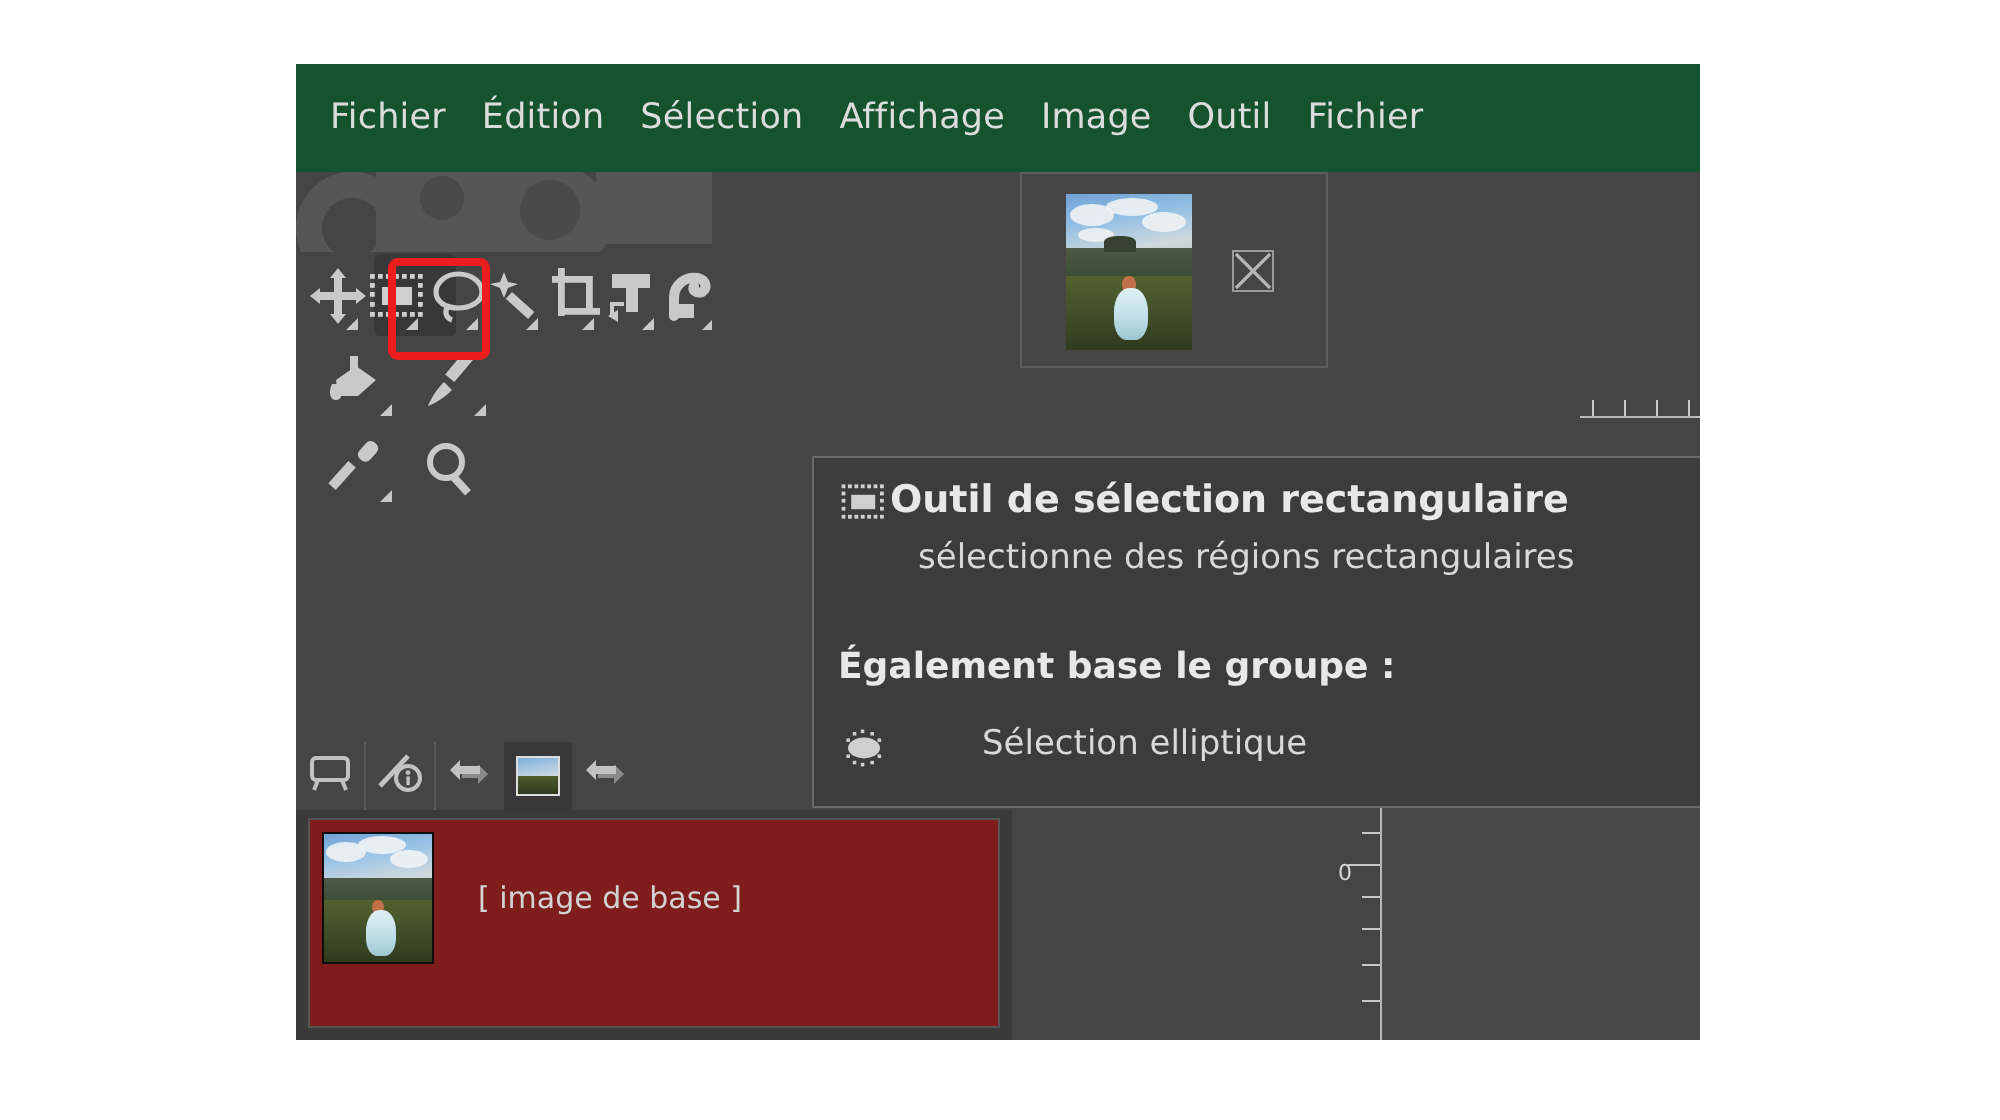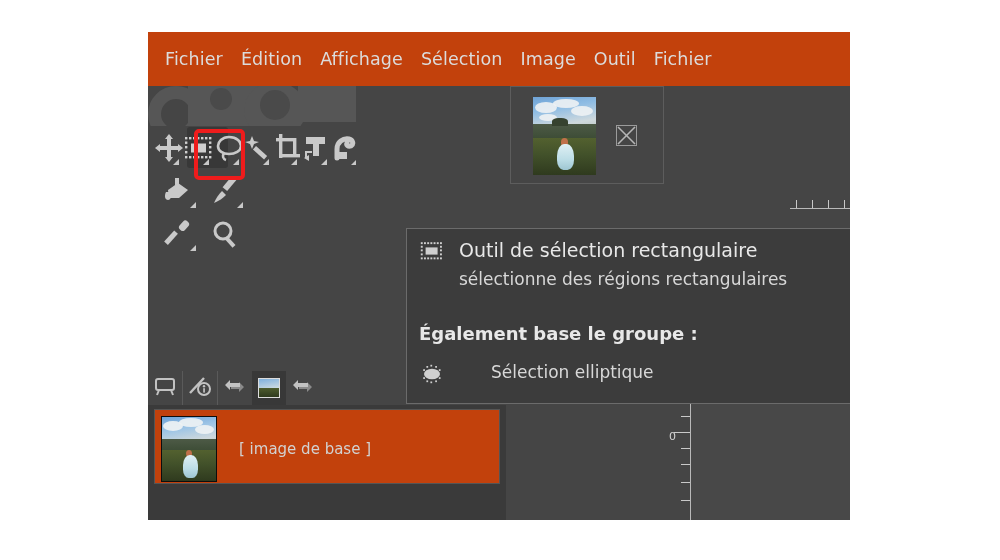--- a/index.html
+++ b/index.html
@@ -25,21 +25,21 @@
     background: #454545;
     overflow: hidden;
   }
 
   
   .menubar {
     position: absolute;
     left: 0; top: 0;
     width: 100%;
     height: 54px;
-    background: #c2410c;
+    background: #14532d;
     display: flex;
     align-items: center;
     padding-left: 8px;
     box-sizing: border-box;
   }
   .menu-item {
     color: #dcdcdc;
     font-size: 17.5px;
     padding: 2px 9px;
     white-space: nowrap;
@@ -310,22 +310,22 @@
   }
   .dock-collapse .carat {
     width: 0; height: 0;
     border-top: 5px solid transparent;
     border-bottom: 5px solid transparent;
     border-right: 6px solid #cfcfcf;
   }
   .history-list {
     position: absolute;
     left: 6px; top: 38px;
-    width: 346px; height: 75px;
-    background: #c2410c;
+    width: 346px; height: 105px;
+    background: #7f1d1d;
     border: 1px solid #555;
     box-sizing: border-box;
   }
   .history-row {
     display: flex;
     align-items: center;
     padding: 6px 0 0 6px;
   }
   .history-row .hthumb {
     width: 54px; height: 64px;
@@ -393,22 +393,21 @@
     display: flex;
     justify-content: center;
     padding-top: 2px;
   }
   .tt-title {
     left: 12px; top: 10px;
   }
   .tt-title .t-text {
     color: #e8e8e8;
     font-size: 19px;
-    font-weight: normal;
-    margin-left: 14px;
+    font-weight: bold;
     white-space: nowrap;
   }
   .tt-desc {
     position: absolute;
     left: 52px; top: 40px;
     color: #d8d8d8;
     font-size: 17px;
     white-space: nowrap;
   }
   .tt-group-title {
@@ -430,22 +429,22 @@
   }
 </style>
 </head>
 <body>
 
 <div class="app-window">
 
   <div class="menubar">
     <div class="menu-item">Fichier</div>
     <div class="menu-item">Édition</div>
+    <div class="menu-item">Sélection</div>
     <div class="menu-item">Affichage</div>
-    <div class="menu-item">Sélection</div>
     <div class="menu-item">Image</div>
     <div class="menu-item">Outil</div>
     <div class="menu-item">Fichier</div>
   </div>
 
   <div class="toolbox">
 
     <div class="logo-strip">
       <div class="logo-shape lg2"></div>
       <div class="logo-shape lg4"></div>

